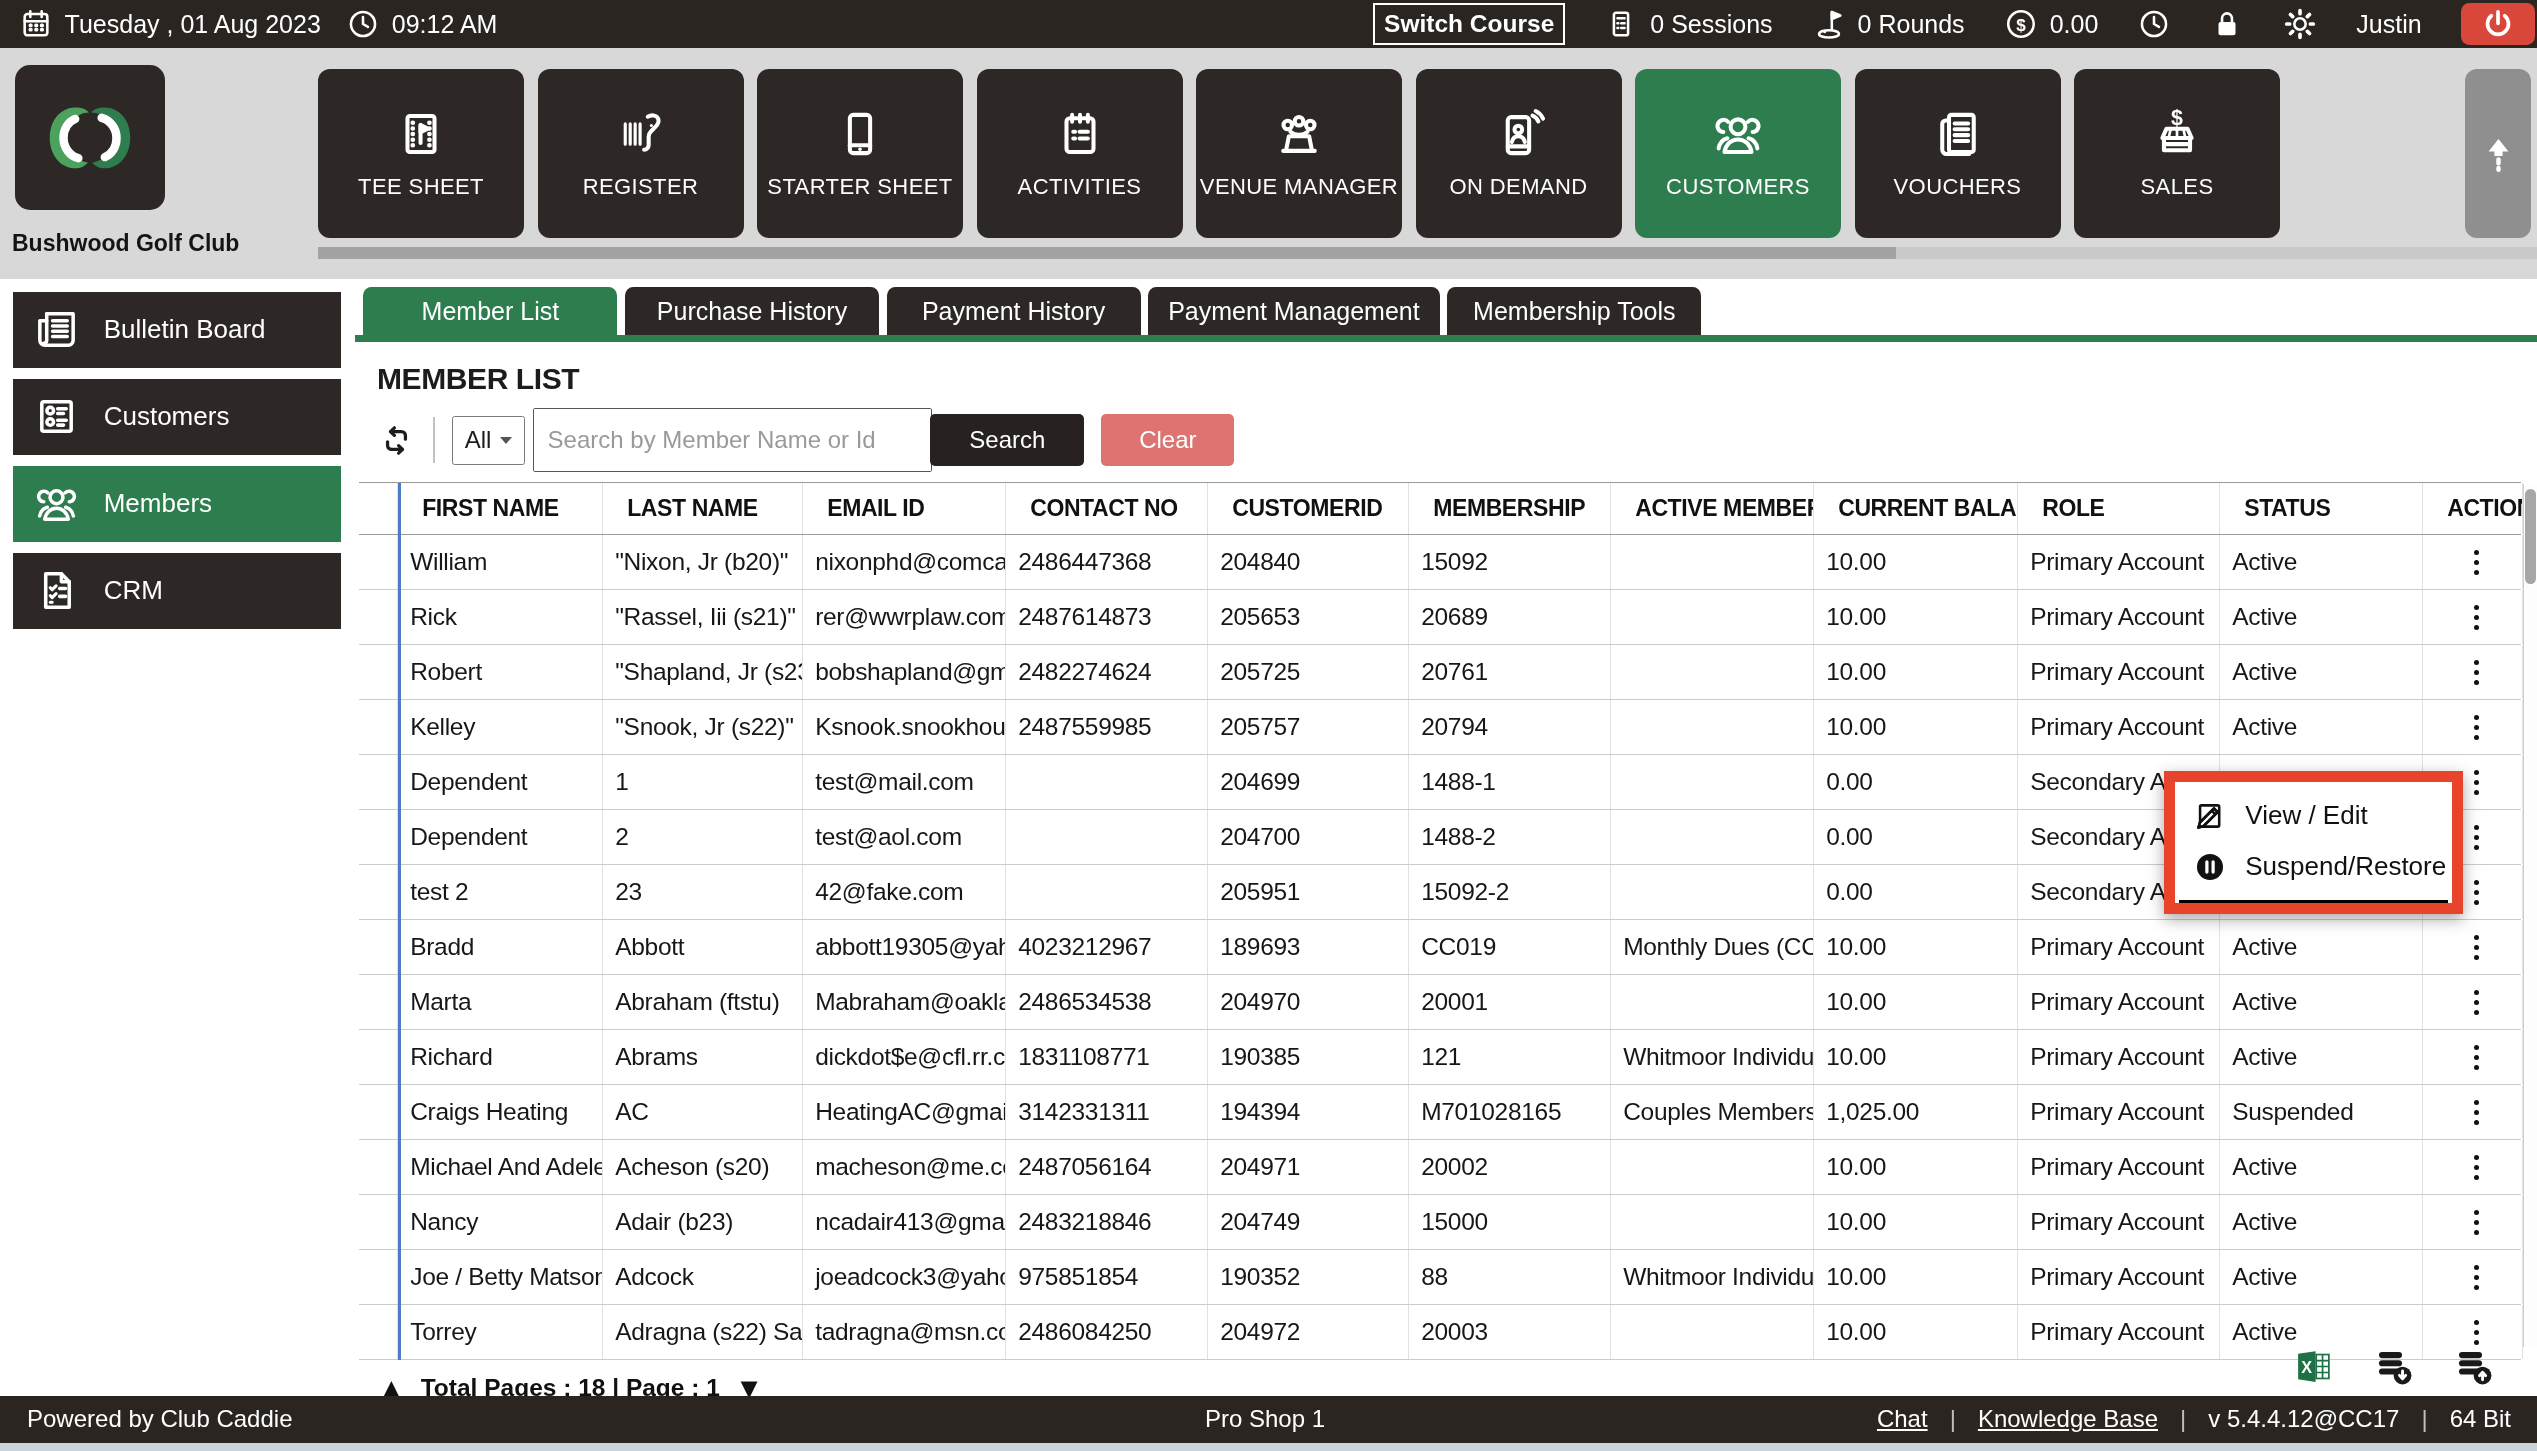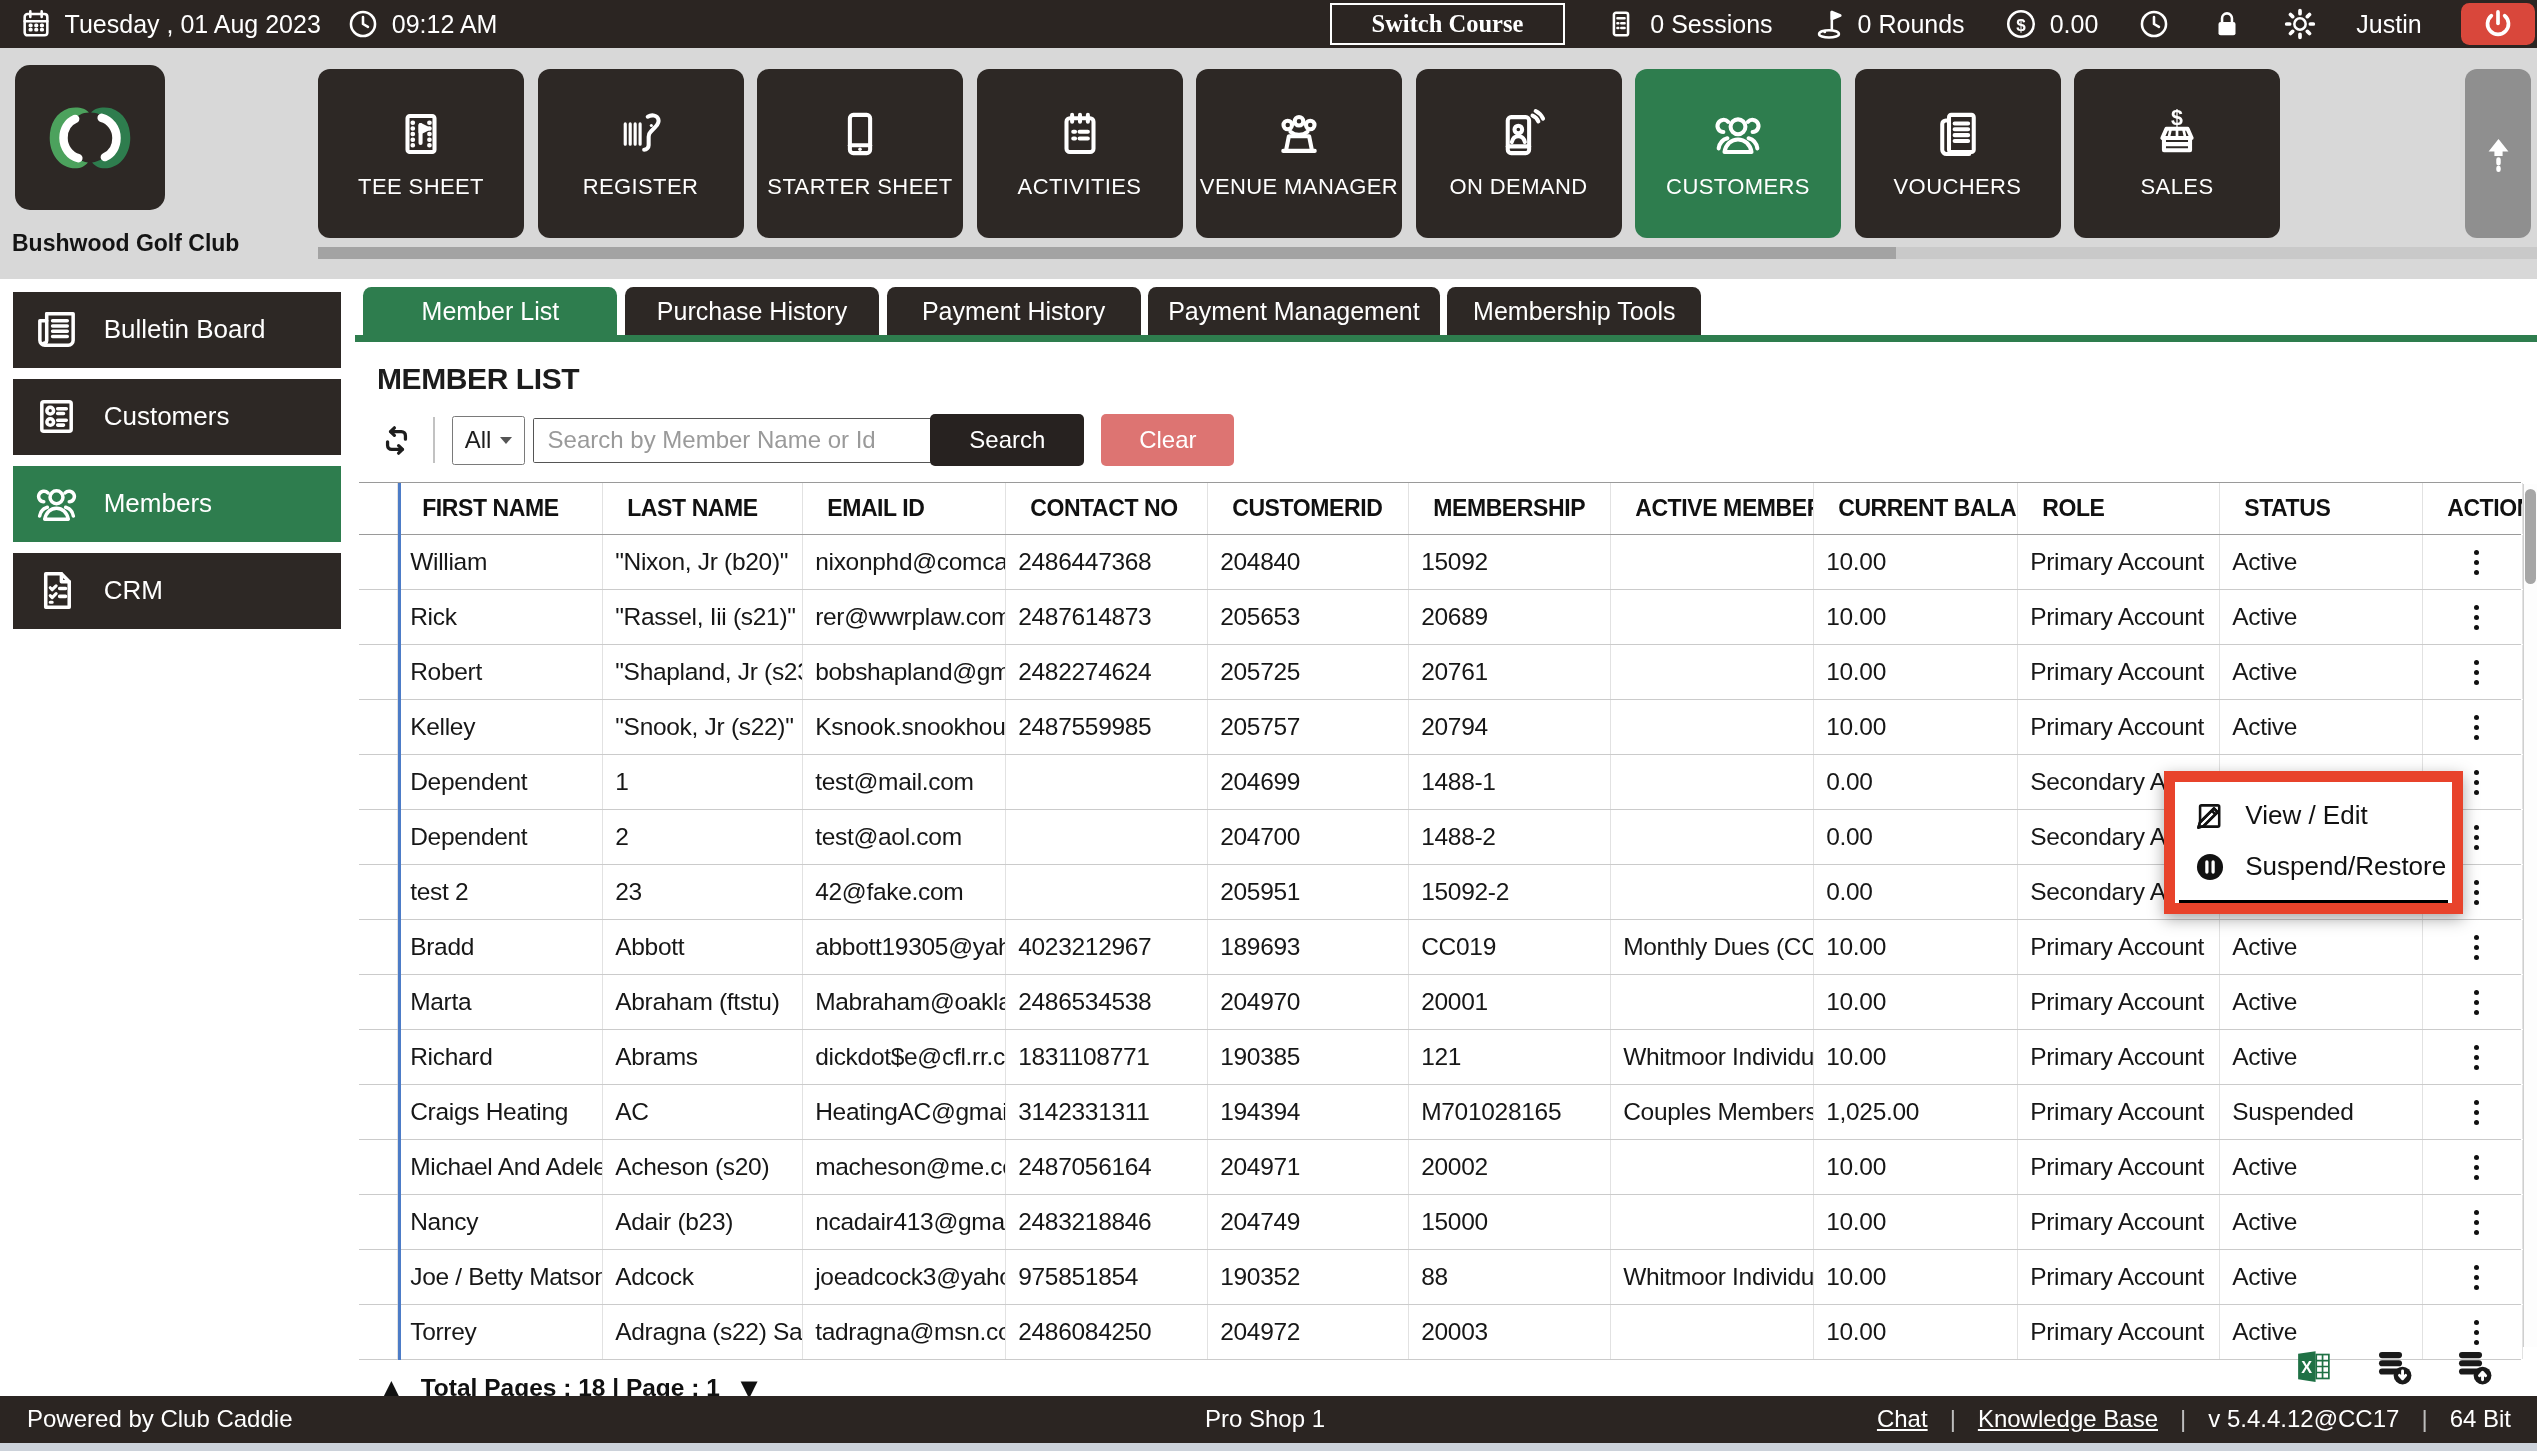--- a/index.html
+++ b/index.html
@@ -11,21 +11,21 @@
   svg{display:block;}
   .ic{fill:none;stroke:currentColor;stroke-width:1.8;stroke-linecap:round;stroke-linejoin:round;}
 
   
   .topbar{height:48px;background:#2b2522;color:#fff;display:flex;align-items:center;
     padding:0 0 0 18.6px;box-sizing:border-box;font-size:25px;}
   .tb-group{display:flex;align-items:center;gap:12px;}
   .tb-right{margin-left:auto;display:flex;align-items:center;gap:39px;}
   .tb-icon{width:34px;height:34px;color:#fff;}
   .switch-btn{border:2.5px solid #fff;background:transparent;color:#fff;font-weight:700;
-    font-size:24.5px;padding:5px 40px;cursor:pointer;font-family:Liberation Serif, serif;}
+    font-size:24.5px;padding:5px 9px;cursor:pointer;font-family:Liberation Sans, sans-serif;}
   .power-btn{width:74px;height:42px;background:#d9473b;border-radius:8.4px;display:flex;
     align-items:center;justify-content:center;margin-right:3.4px;color:#fff;}
 
   
   .ribbon{position:relative;height:231px;background:#d8d8d8;}
   .logo-tile{position:absolute;left:15px;top:17px;width:150px;height:145px;background:#2d2825;
     border-radius:15px;display:flex;align-items:center;justify-content:center;}
   .club-name{position:absolute;left:12px;top:182px;font-size:23px;font-weight:700;color:#141414;white-space:nowrap;}
   .tiles{position:absolute;left:318px;top:21px;right:78px;height:169px;display:flex;gap:13.5px;overflow:hidden;}
   .tile{min-width:206px;width:206px;height:169px;background:#2d2825;border-radius:12px;color:#fff;
@@ -55,21 +55,21 @@
   .page-title{margin:20px 0 0 22px;font-size:30px;font-weight:800;color:#1c1c1c;letter-spacing:-0.4px;}
 
   .toolbar{display:flex;align-items:center;margin:17px 0 0 22px;height:54px;}
   .refresh-btn{width:39px;height:39px;color:#1d1d1d;margin-right:17px;cursor:pointer;}
   .tool-divider{width:1.7px;height:46px;background:#c2c2c2;margin-right:17px;}
   .filter-select{width:73px;height:49px;border:1.7px solid #7a7a7a;background:#fff;display:flex;
     align-items:center;justify-content:center;gap:8.4px;font-size:24px;color:#1d1d1d;border-radius:2.5px;
     margin-right:8.4px;cursor:pointer;box-sizing:border-box;}
   .filter-caret{width:0;height:0;border-left:6px solid transparent;border-right:6px solid transparent;
     border-top:7.6px solid #555;}
-  .search-input{width:399px;height:45px;border:1.7px solid #555;font-size:24px;padding:0 13.5px;color:#222;
+  .search-input{width:399px;height:64px;border:1.7px solid #555;font-size:24px;padding:0 13.5px;color:#222;
     box-sizing:border-box;border-radius:1.7px;font-family:inherit;outline:none;}
   .search-input::placeholder{color:#9a9a9a;}
   .search-btn{width:154px;height:52px;background:#272220;color:#fff;font-size:24px;border:none;
     border-radius:5px;cursor:pointer;font-family:inherit;margin-left:-1.7px;}
   .clear-btn{width:133px;height:52px;background:#dd7472;color:#fff;font-size:24px;border:none;
     border-radius:5px;cursor:pointer;font-family:inherit;margin-left:17px;}
 
   
   .table{--cols:39px 205px 200px 203px 202px 201px 202px 203px 204px 202px 203px 100px;
     position:relative;margin:15px 0 0 4.2px;width:2162px;border-top:1.7px solid #9a9a9a;}

